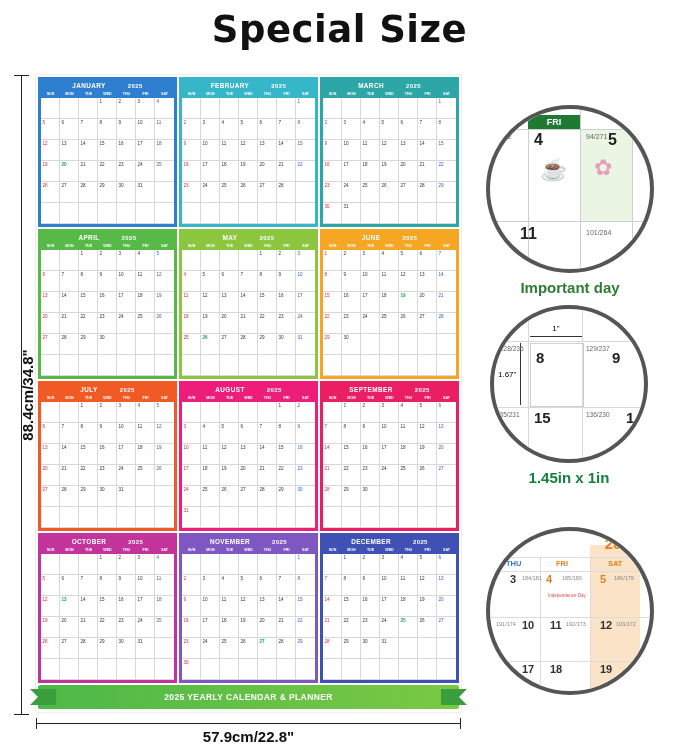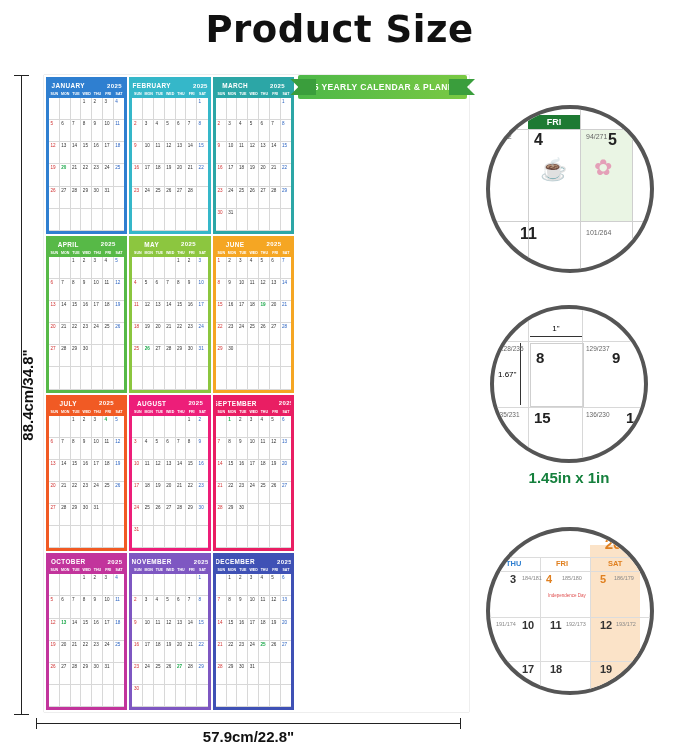--- a/index.html
+++ b/index.html
@@ -48,25 +48,25 @@
   .h-ruler .cap { position:absolute; top:0; width:1px; height:11px; background:#222; }
   .h-ruler .cap.l { left:0; }
   .h-ruler .cap.r { right:0; }
   .h-label {
     position:absolute; top:10px; left:0; width:100%;
     text-align:center; font-size:15px; font-weight:bold; color:#111;
   }
 
   
   .poster {
-    position: absolute; left: 44px; top: 75px;
+    position: absolute; left: 36px; top: 75px;
     width: 425px; height: 637px;
     background: #fff;
     box-shadow: 0 0 1px rgba(0,0,0,.4);
-    display: flex; flex-direction: row;
+    display: flex; flex-direction: column;
   }
   .grid {
     flex: 1;
     display: grid;
     grid-template-columns: repeat(3, 1fr);
     grid-template-rows: repeat(4, 1fr);
     gap: 2px;
     padding: 2px;
     box-sizing: border-box;
   }
@@ -188,21 +188,21 @@
   .c3-note { position:absolute; font-size:4.5px; color:#e05050; }
   .c3-line { position:absolute; background:#dcdcdc; }
 
   .lab-green { color:#2e7d32; }
   .lab-blue  { color:#15803d; }
   .lab-orange{ color:#d2691e; }
 </style>
 </head>
 <body>
 
-<div class="title">Product Size</div>
+<div class="title">Special Size</div>
 
 <div class="v-ruler">
   <div class="line"></div>
   <div class="cap top"></div>
   <div class="cap bot"></div>
   <div class="v-label">88.4cm/34.8"</div>
 </div>
 
 <div class="h-ruler">
   <div class="line"></div>
@@ -938,20 +938,21 @@
       <div class="c1-small" style="left:10px;top:24px;">272</div>
       <div class="c1-num" style="left:44px;top:22px;">4</div>
       <div class="c1-small" style="left:96px;top:24px;">94/271</div>
       <div class="c1-num" style="left:118px;top:22px;">5</div>
       <div class="c1-icon" style="left:50px;top:48px;">☕</div>
       <div class="c1-icon" style="left:104px;top:46px;color:#e4a0b8;">✿</div>
       <div class="c1-num" style="left:30px;top:116px;">11</div>
       <div class="c1-small" style="left:96px;top:120px;">101/264</div>
     </div>
   </div>
+  <div class="cap-label lab-green">Important day</div>
 </div>
 
 <div class="callout" id="c2">
   <div class="circle">
     <div class="c2-line" style="left:0;right:0;top:32px;height:1px;"></div>
     <div class="c2-line" style="left:0;right:0;top:98px;height:1px;"></div>
     <div class="c2-line" style="left:34px;top:0;bottom:0;width:1px;"></div>
     <div class="c2-line" style="left:88px;top:0;bottom:0;width:1px;"></div>
     <div class="c2-box"></div>
     <div class="dim-h">

